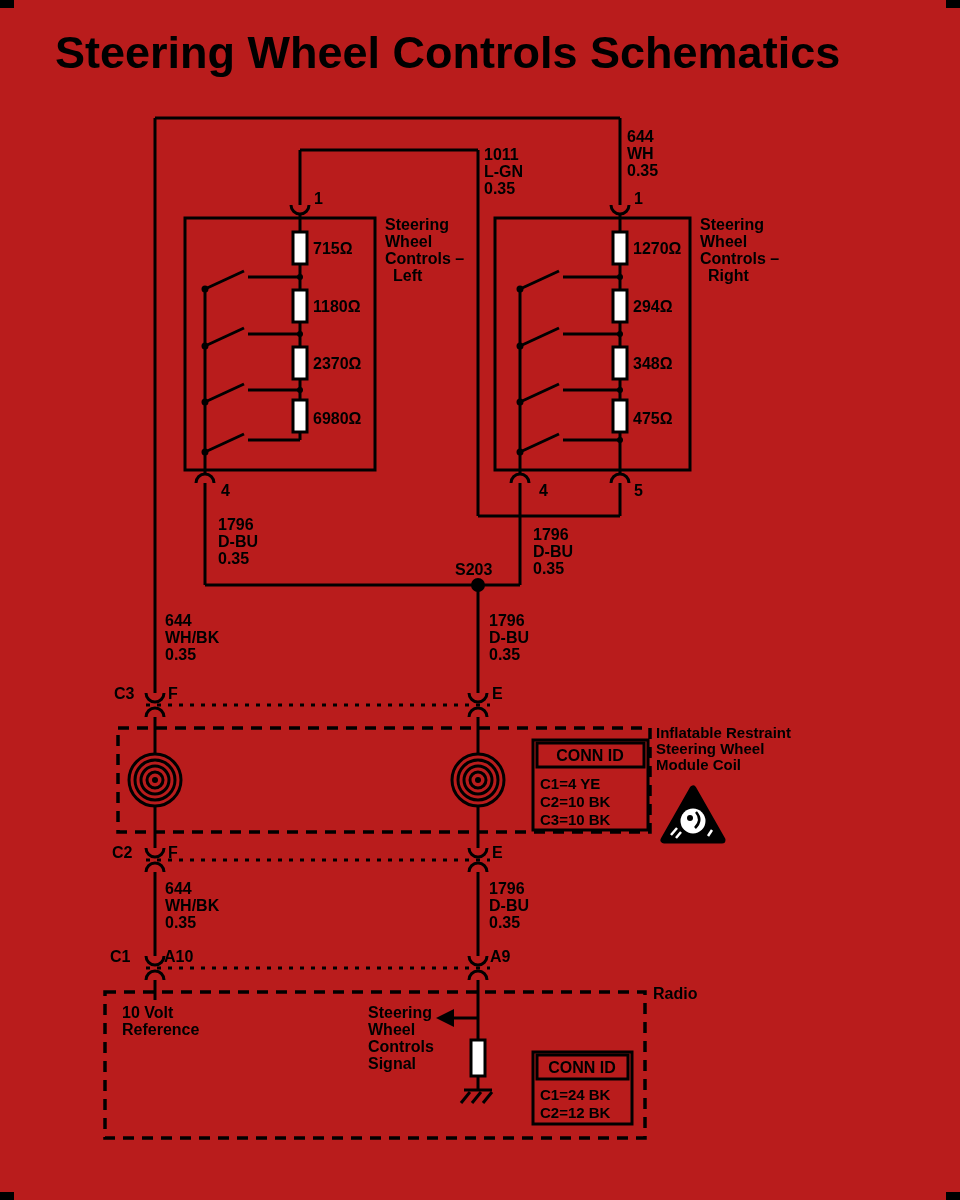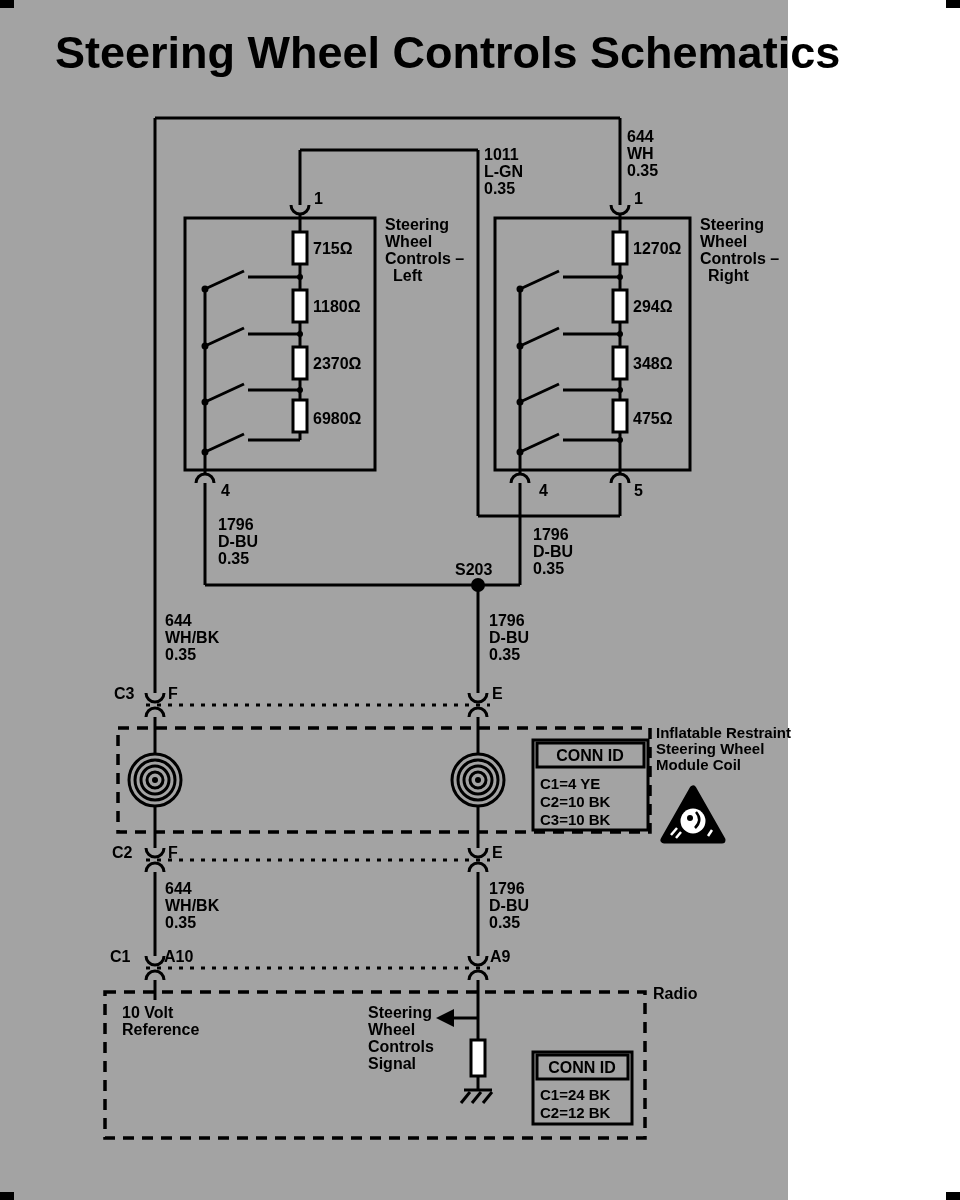--- a/index.html
+++ b/index.html
@@ -1,16 +1,16 @@
 <!DOCTYPE html>
 <html><head>
 <meta charset="utf-8">
 <style>
   html,body{margin:0;padding:0;background:#ffffff}
-  .page{width:788px;height:1200px;position:relative;background:#a3a3a3}
+  .page{width:960px;height:1200px;position:relative;background:#b91c1c}
   svg{display:block}
   text{font-family:"Liberation Sans","DejaVu Sans",sans-serif;font-weight:700;fill:#000}
   .t45{font-size:45px}
   .t16{font-size:16px}
   .t15{font-size:15px}
   .mid{text-anchor:middle}
   .w{stroke:#000;stroke-width:3;fill:none}
   .box{fill:none;stroke:#000;stroke-width:3}
   .res{fill:#fff;stroke:#000;stroke-width:3}
   .dashbox{fill:none;stroke:#000;stroke-width:3.5;stroke-dasharray:11 8}

